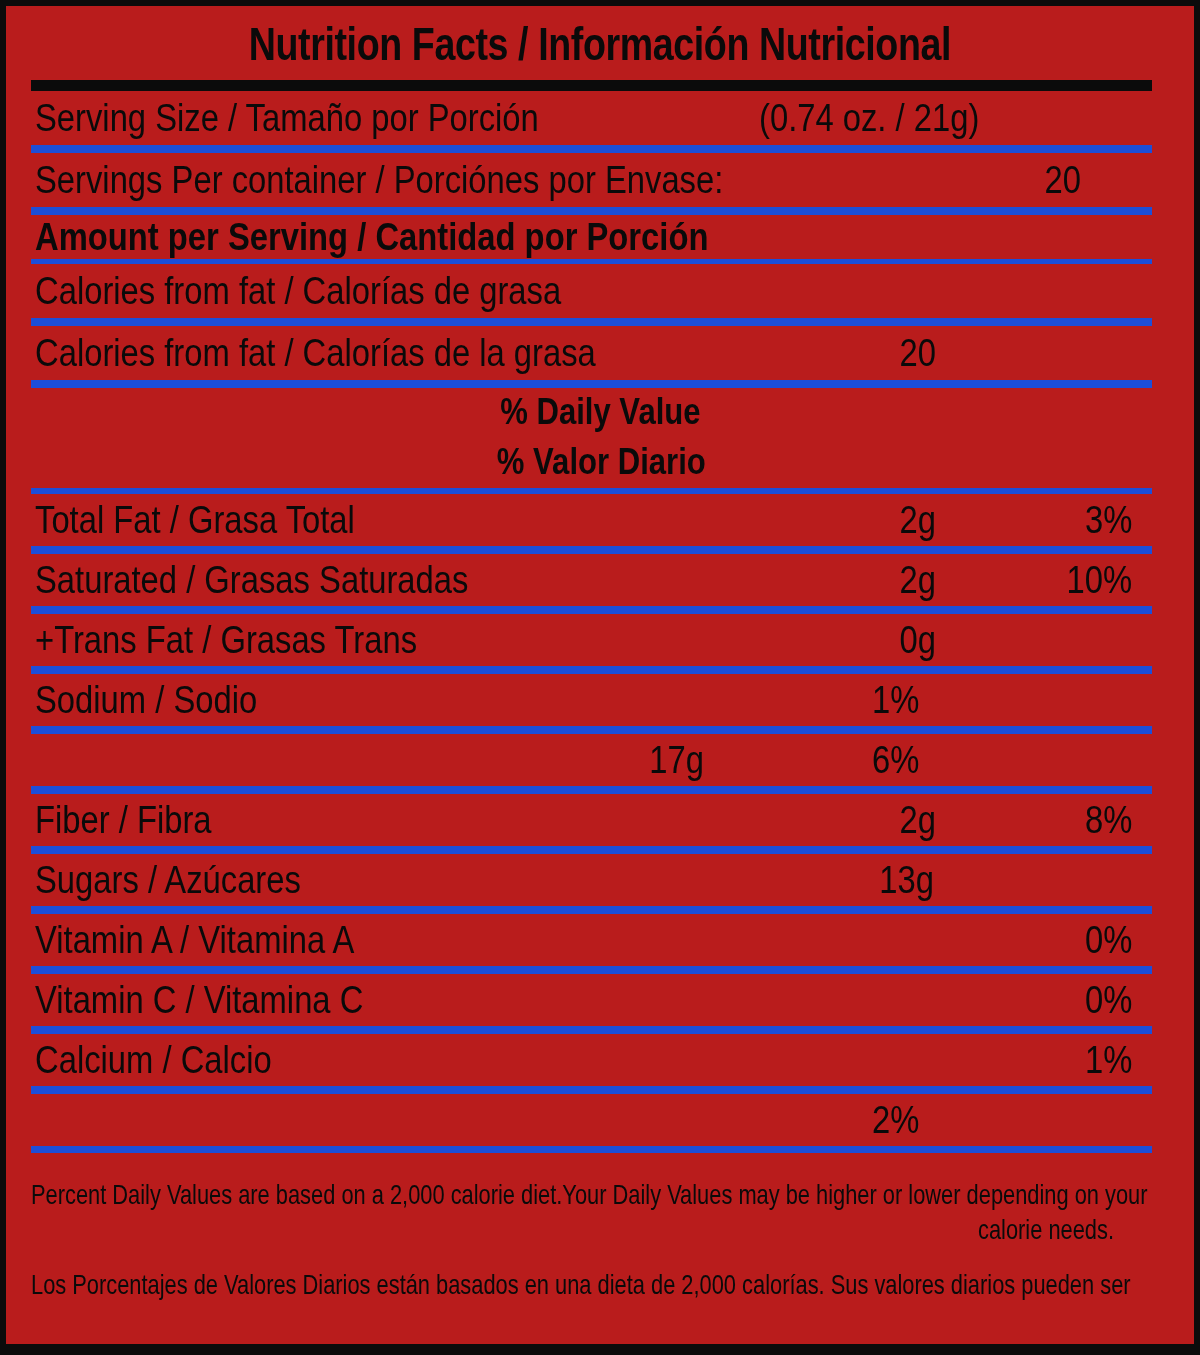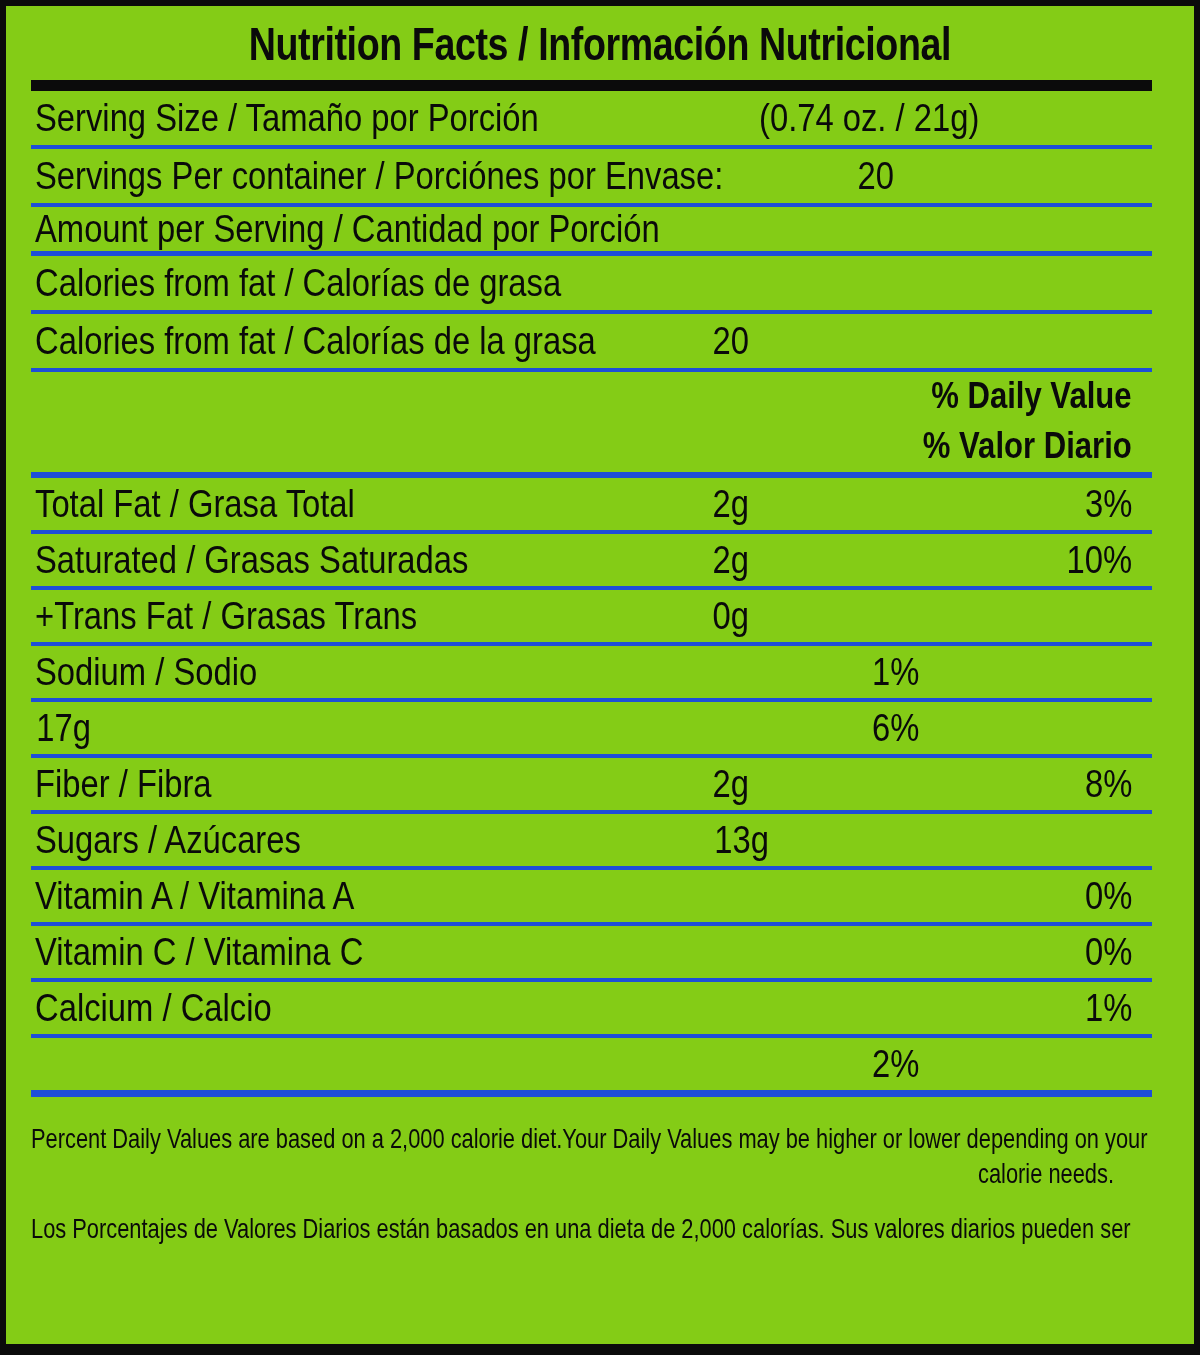--- a/index.html
+++ b/index.html
@@ -7,21 +7,21 @@
     padding: 0;
     background: #ffffff;
     font-family: "Liberation Sans", "DejaVu Sans", sans-serif;
     color: #0a0a0a;
   }
   .label {
     position: relative;
     width: 1200px;
     height: 1355px;
     box-sizing: border-box;
-    background: #84cc16;
+    background: #b91c1c;
     border: 6px solid #0b0b0b;
     border-bottom-width: 11px;
     overflow: hidden;
   }
   
   .cx {
     display: inline-block;
     white-space: nowrap;
     transform: scaleX(0.84);
   }
@@ -49,38 +49,38 @@
     margin: 0 42px 0 25px;
   }
   .rows {
     margin: 0 42px 0 25px;
   }
   .r {
     display: grid;
     grid-template-columns: 1fr 230px 213px;
     align-items: center;
     height: 52px;
-    border-bottom: 4px solid #1d4ed8;
+    border-bottom: 8px solid #1d4ed8;
     font-size: 39px;
   }
   .r.noline { border-bottom: none; }
   .r.thin5  { border-bottom-width: 5px; }
   .r.thick6 { border-bottom-width: 6px; }
   .r.thick7 { border-bottom-width: 7px; }
   .r.h54 { height: 54px; }
   .r.h48 { height: 48px; }
   .r.h44 { height: 44px; }
-  .r.bold { font-weight: normal; }
+  .r.bold { font-weight: bold; }
   .span3 { grid-column: 1 / -1; }
 
   .cell-label  { text-align: left; padding-left: 4px; overflow: visible; }
-  .cell-amount { text-align: left; overflow: visible; }
+  .cell-amount { text-align: right; overflow: visible; }
   .cell-amount.amt-left { text-align: left; padding-left: 50px; }
   .cell-pct    { text-align: right; padding-right: 20px; overflow: visible; }
-  .dvh         { text-align: right; padding-right: 20px; font-weight: bold; font-size: 37px; }
+  .dvh         { text-align: center; padding-right: 20px; font-weight: bold; font-size: 37px; }
 
   .footnotes {
     margin: 24px 42px 0 25px;
     font-size: 28px;
   }
   .fline {
     line-height: 35px;
     white-space: nowrap;
     text-align: right;
   }

